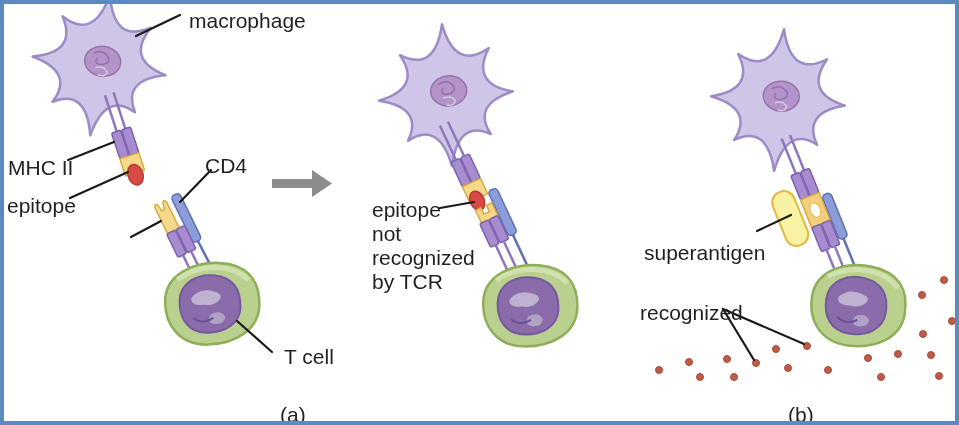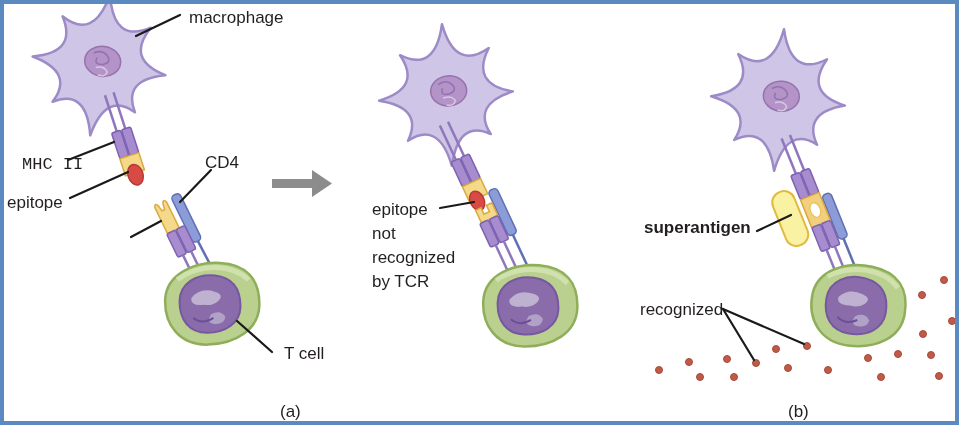--- a/index.html
+++ b/index.html
@@ -8,21 +8,21 @@
     width:959px;height:425px;
     box-sizing:border-box;
     border:4px solid #5b8ac1;
     background:#ffffff;
     font-family:"Liberation Sans", sans-serif;
     overflow:hidden;
   }
   #art{position:absolute;left:-4px;top:-4px;}
   .lbl{
     position:absolute;
-    font-size:17px;
+    font-size:21px;
     line-height:1.1;
     color:#231f20;
     white-space:nowrap;
   }
   .lbl.multiline{
     white-space:pre-line;
     line-height:24px;
   }
 </style>
 </head>
@@ -137,25 +137,25 @@
       <line x1="131" y1="237" x2="161" y2="221"></line>
       <line x1="237" y1="321" x2="272" y2="352"></line>
       <line x1="440" y1="208" x2="474" y2="202"></line>
       <line x1="757" y1="231" x2="791" y2="215"></line>
       <line x1="723" y1="309" x2="754" y2="360"></line>
       <line x1="723" y1="309" x2="804" y2="344"></line>
     </g>
   </svg>
 
   <div class="lbl" style="left:185px;top:5px;">macrophage</div>
-  <div class="lbl" style="left:18px;top:152px;font-family:Liberation Mono, monospace;">MHC II</div>
+  <div class="lbl" style="left:4px;top:152px;">MHC II</div>
   <div class="lbl" style="left:3px;top:190px;">epitope</div>
   <div class="lbl" style="left:201px;top:150px;">CD4</div>
   <div class="lbl" style="left:274px;top:341px;margin-left:6px;">T cell</div>
   <div class="lbl" style="left:276px;top:399px;">(a)</div>
   <div class="lbl multiline" style="left:368px;top:194px;width:120px;">epitope
 not
 recognized
 by TCR</div>
-  <div class="lbl" style="left:640px;top:215px;font-weight:bold;">superantigen</div>
+  <div class="lbl" style="left:640px;top:237px;">superantigen</div>
   <div class="lbl" style="left:636px;top:297px;">recognized</div>
   <div class="lbl" style="left:784px;top:399px;">(b)</div>
 </div>
 
 </body></html>

